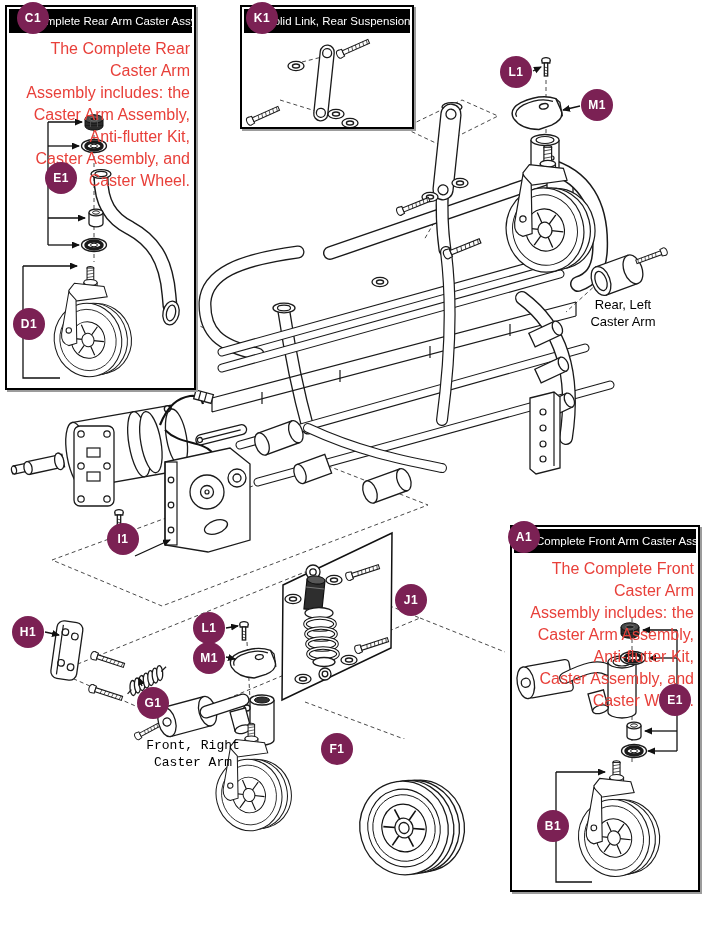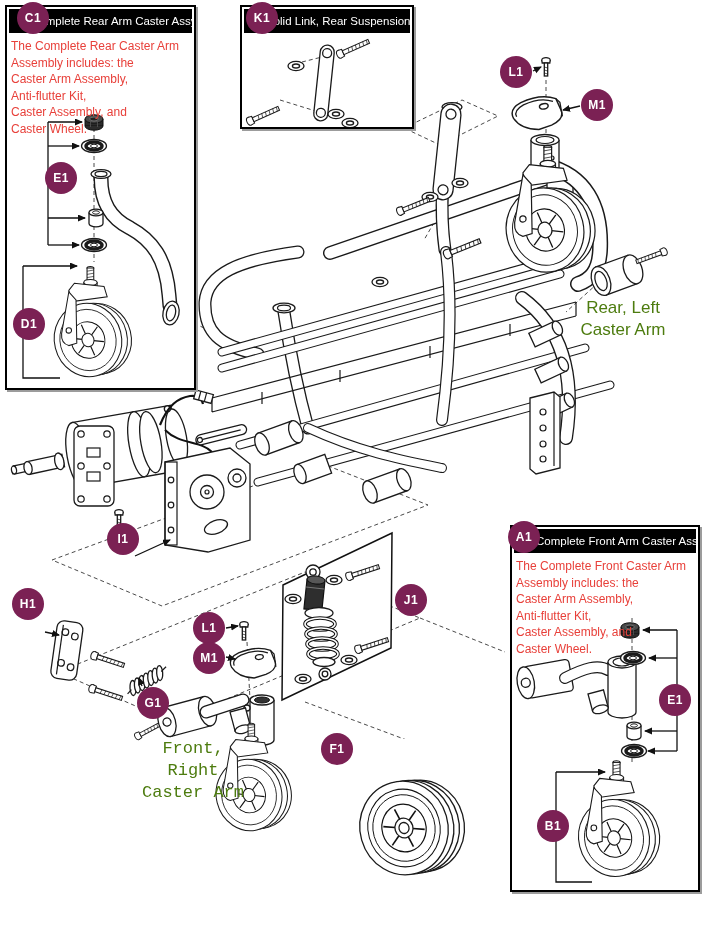--- a/index.html
+++ b/index.html
@@ -23,32 +23,32 @@
           box-shadow:2px 2px 0 #9c9c9c; }
   .pbox-title {
     position:absolute; left:2px; right:2px; top:2px; height:24px;
     background:var(--header-bg,#000); color:var(--header-text,#fff);
     font-size:11.5px; line-height:24px; text-align:center; white-space:nowrap;
     overflow:hidden;
   }
   .pad-l .pbox-title { padding-left:22px; }
   .pbox-note {
     position:absolute; top:31px; left:4px; right:4px;
-    color:var(--note-red,#e8403a); font-size:12px; line-height:1.38;
-    text-align:left; white-space:pre-line;
+    color:var(--note-red,#e8403a); font-size:16px; line-height:1.38;
+    text-align:right; white-space:pre-line;
   }
   
   .callout {
     position:absolute; width:32px; height:32px; border-radius:50%;
     background:var(--callout-bg,#7B2154); color:var(--callout-text,#fff);
     font-size:12px; font-weight:bold; text-align:center; line-height:32px;
     z-index:6; letter-spacing:.5px;
   }
   .caption {
-    position:absolute; color:#4d7c0f; font-size:17px; line-height:1.3;
+    position:absolute; color:#000000; font-size:13px; line-height:1.3;
     text-align:center; white-space:pre-line; z-index:4;
   }
 </style>
 </head>
 <body>
 
 <div class="canvas">
 
 <svg class="art" width="707" height="928" viewBox="0 0 707 928">
   <defs>
@@ -565,21 +565,21 @@
 Caster Wheel.</div>
 </div>
 
 <div class="callout" style="left:17px;  top:2px;">C1</div>
 <div class="callout" style="left:246px; top:2px;">K1</div>
 <div class="callout" style="left:500px; top:56px;">L1</div>
 <div class="callout" style="left:581px; top:89px;">M1</div>
 <div class="callout" style="left:45px;  top:162px;">E1</div>
 <div class="callout" style="left:13px;  top:308px;">D1</div>
 <div class="callout" style="left:107px; top:523px;">I1</div>
-<div class="callout" style="left:12px;  top:588px;">H1</div>
+<div class="callout" style="left:12px;  top:616px;">H1</div>
 <div class="callout" style="left:193px; top:612px;">L1</div>
 <div class="callout" style="left:193px; top:642px;">M1</div>
 <div class="callout" style="left:137px; top:687px;">G1</div>
 <div class="callout" style="left:395px; top:584px;">J1</div>
 <div class="callout" style="left:321px; top:733px;">F1</div>
 <div class="callout" style="left:508px; top:521px;">A1</div>
 <div class="callout" style="left:659px; top:684px;">E1</div>
 <div class="callout" style="left:537px; top:810px;">B1</div>
 
 <div class="caption" style="left:568px; top:297px; width:110px;">Rear, Left

